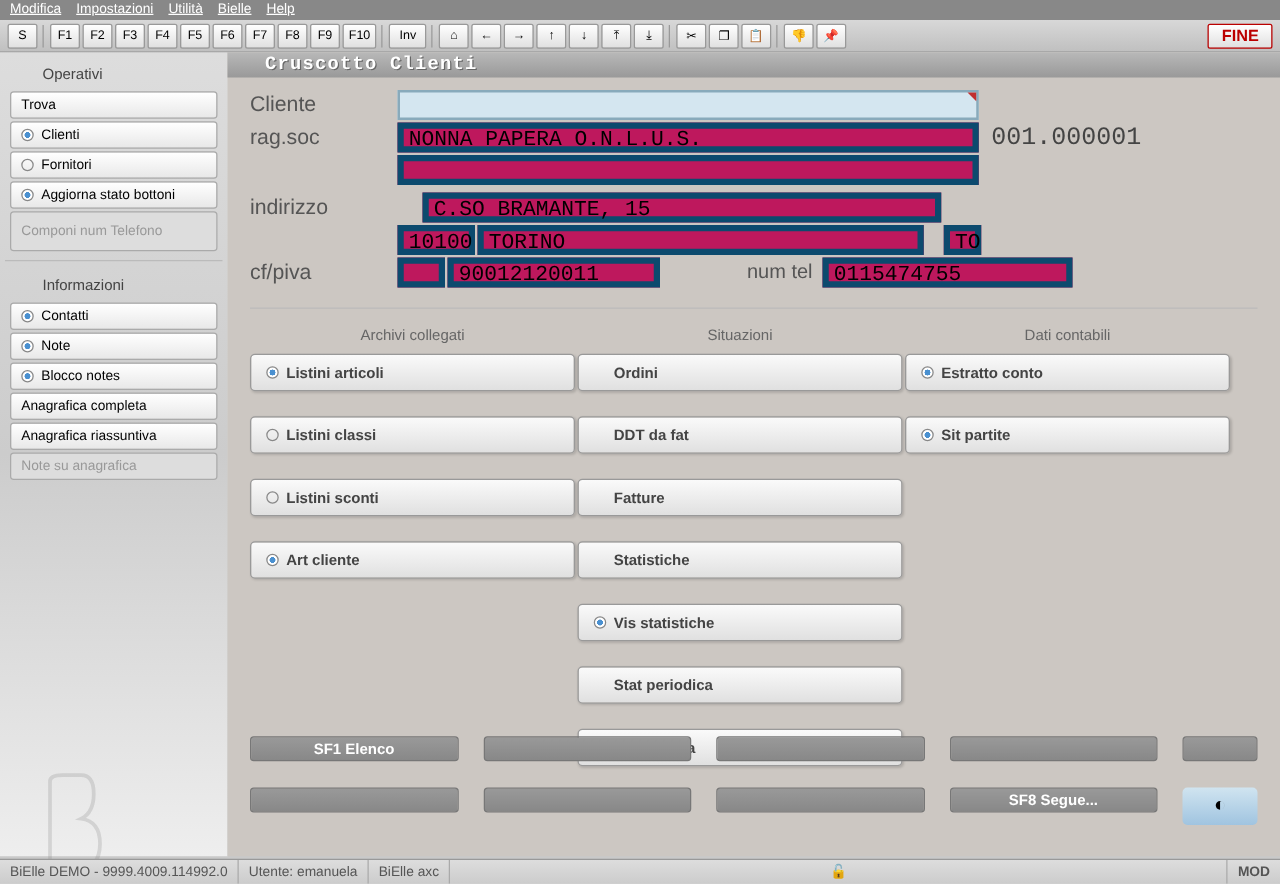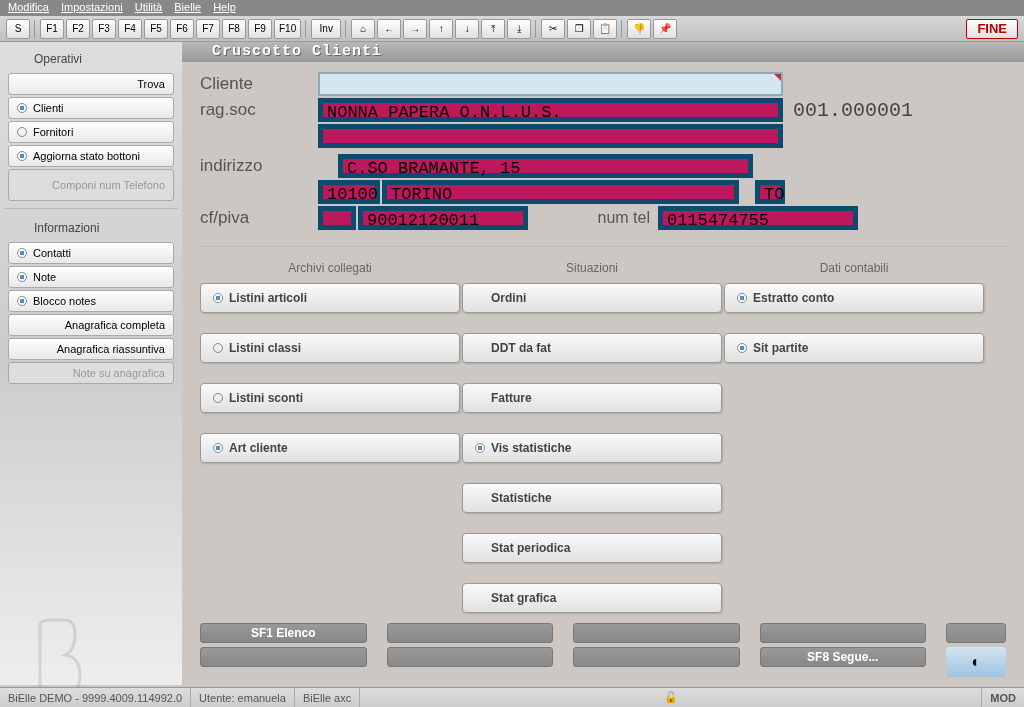--- a/index.html
+++ b/index.html
@@ -11,41 +11,41 @@
 .tbtn.wide{min-width:30px;}
 .tbtn.fine{margin-left:auto;font-weight:bold;color:#b00;border-color:#b00;padding:0 10px;font-size:13px;}
 .tsep{width:2px;height:18px;border-left:1px solid #999;margin:0 2px;}
 .main{display:flex;height:643px;}
 .sidebar{width:182px;background:linear-gradient(to bottom,#ddd 0%,#ccc 50%,#eee 100%);padding:4px;display:flex;flex-direction:column;}
 .sgroup-title{font-size:12px;color:#444;padding:6px 30px;font-weight:normal;}
 .sbtn{display:flex;align-items:center;padding:4px 8px;margin:1px 4px;background:linear-gradient(#fff,#e8e8e8);border:1px solid #aaa;border-radius:3px;font-size:11px;cursor:pointer;height:22px;}
 .sbtn.disabled{color:#999;background:#ddd;}
 .sbtn .rad{width:10px;height:10px;border:1px solid #888;border-radius:50%;margin-right:6px;display:inline-block;}
 .sbtn .rad.on{background:radial-gradient(#4a90d0 40%,#fff 45%);}
-.sbtn.center{justify-content:flex-end;}
+.sbtn.center{justify-content:flex-start;}
 .content{flex:1;position:relative;background:#ccc7c2;}
 .titlebar{height:20px;background:linear-gradient(#b8b8b8,#999);color:#fff;font-family:'Courier New',monospace;font-weight:bold;font-size:15px;padding:1px 30px;text-shadow:1px 1px 0 #666;letter-spacing:1px;}
 .form{padding:10px 18px;font-family:'Courier New',monospace;font-size:16px;color:#555;}
 .row{display:flex;align-items:center;margin-bottom:2px;}
 .lbl{width:118px;font-size:17px;}
 .inp{background:#be185d;border:5px solid #0c4a6e;height:24px;padding:0 4px;font-family:'Courier New',monospace;font-size:17px;color:#000;}
 .inp.blue{background:#d4e6f0;border:2px solid #8ab;position:relative;}
 .inp.blue::after{content:'';position:absolute;top:0;right:0;width:0;height:0;border-left:7px solid transparent;border-top:7px solid #c03030;}
 .code{font-family:'Courier New',monospace;font-size:20px;color:#444;margin-left:10px;}
 .hr{border:0;border-top:1px solid #bbb;margin:6px 0;}
 .cols{display:flex;gap:2px;padding:6px 18px;}
 .col{flex:1;}
 .col.narrow{flex:0 0 260px;}
 .col-title{text-align:center;font-size:12px;color:#666;padding:4px 0 8px;}
 .cbtn{display:flex;align-items:center;padding:6px 12px;margin-bottom:20px;background:linear-gradient(#fafafa,#e0e0e0);border:1px solid #999;border-radius:4px;font-size:12px;font-weight:bold;color:#444;cursor:pointer;height:30px;box-shadow:1px 1px 2px rgba(0,0,0,.15);}
 .cbtn .rad{width:10px;height:10px;border:1px solid #888;border-radius:50%;margin-right:6px;display:inline-block;}
 .cbtn .rad.on{background:radial-gradient(#4a90d0 40%,#fff 45%);}
 .cbtn.disabled{background:#d0d0d0;color:#888;}
 .footer-btns{position:absolute;bottom:4px;left:18px;right:18px;}
-.frow{display:flex;gap:20px;margin-bottom:4px;}
+.frow{display:flex;gap:20px;margin-bottom:21px;}
 .fbtn{flex:1;height:20px;background:linear-gradient(#999,#888);border:1px solid #777;border-radius:3px;color:#fff;font-size:12px;font-weight:bold;display:flex;align-items:center;justify-content:center;cursor:pointer;}
 .logo{position:absolute;bottom:2px;left:25px;width:60px;height:90px;opacity:.25;}
 .logo svg{width:100%;height:100%;}
 .statusbar{position:absolute;bottom:0;left:0;right:0;height:20px;background:linear-gradient(#ddd,#ccc);border-top:1px solid #999;display:flex;align-items:center;font-size:11px;color:#555;}
 .statusbar>div{padding:0 8px;border-right:1px solid #aaa;height:100%;display:flex;align-items:center;}
 .statusbar .mod{margin-left:auto;font-weight:bold;border-left:1px solid #aaa;border-right:none;}
 .statusbar .lock{margin-left:auto;border:none;}
 .speedo{width:55px;height:30px;background:linear-gradient(#d0e4f0,#a0c4e0);border-radius:4px;display:flex;align-items:center;justify-content:center;position:absolute;right:0;bottom:0;}
 </style>
 </head>
@@ -208,26 +208,26 @@
           </div>
         <div class="cbtn">
             <span style="width:16px;"></span>
             <span>DDT da fat</span>
           </div>
         <div class="cbtn">
             <span style="width:16px;"></span>
             <span>Fatture</span>
           </div>
         <div class="cbtn">
+            <span style="width:16px;"></span>
+            <span>Statistiche</span>
+          </div>
+        <div class="cbtn">
             <span class="rad on"></span>
             <span>Vis statistiche</span>
-          </div>
-        <div class="cbtn">
-            <span style="width:16px;"></span>
-            <span>Statistiche</span>
           </div>
         <div class="cbtn">
             <span style="width:16px;"></span>
             <span>Stat periodica</span>
           </div>
         <div class="cbtn">
             <span style="width:16px;"></span>
             <span>Stat grafica</span>
           </div>
       </div>

